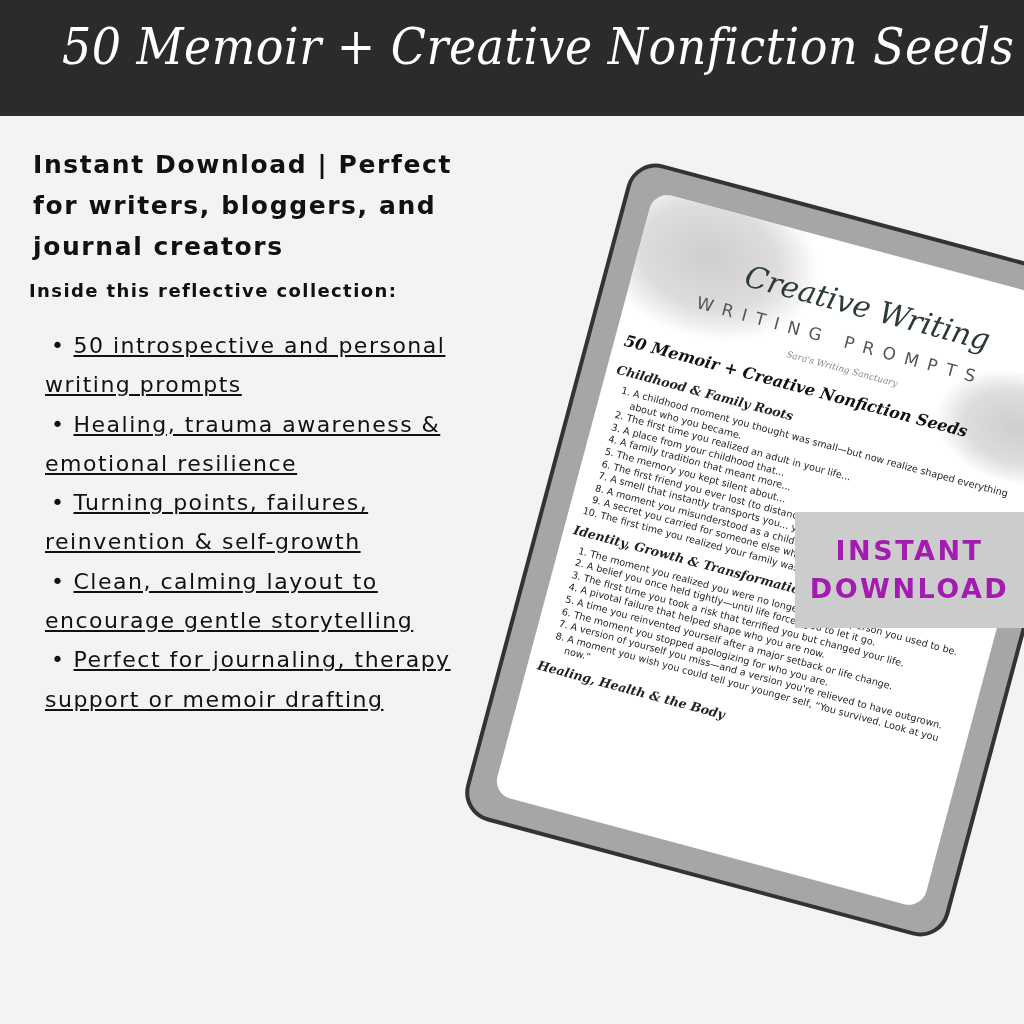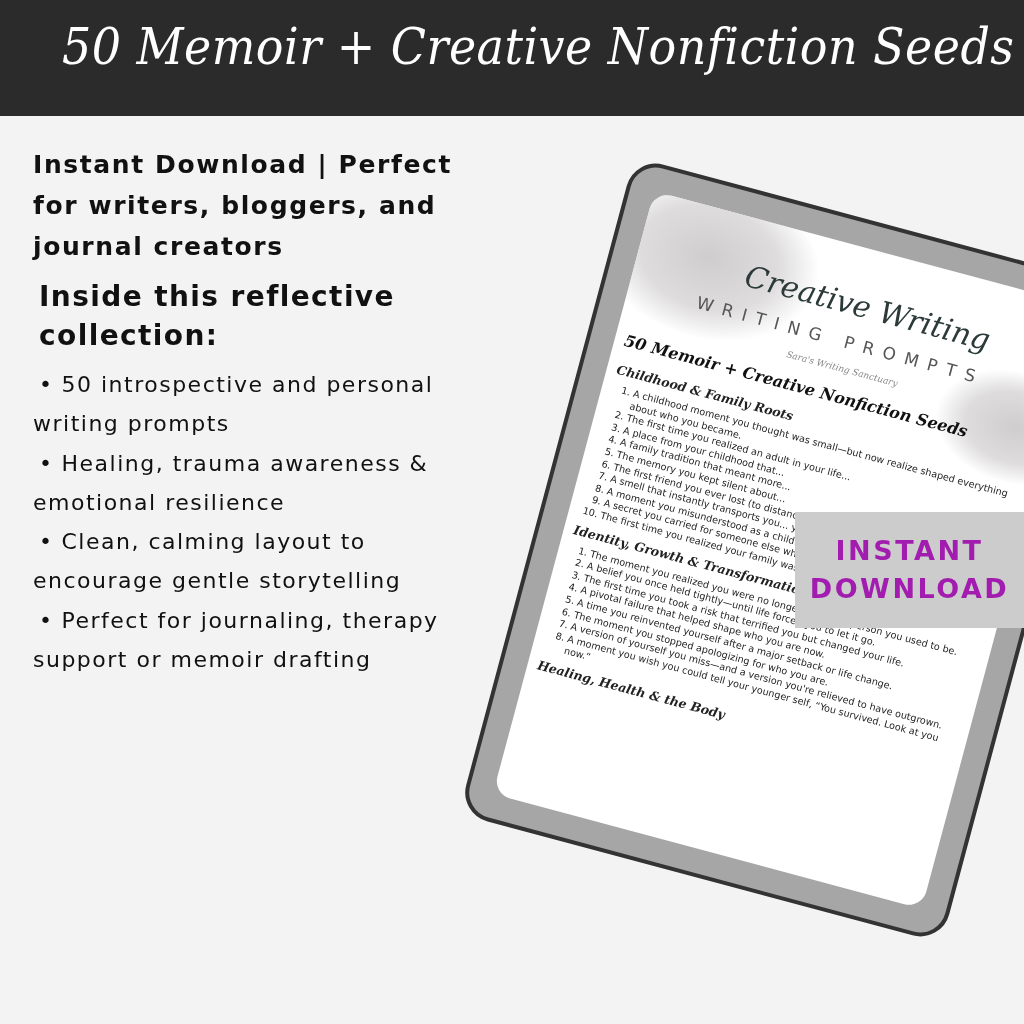--- a/index.html
+++ b/index.html
@@ -1,22 +1,22 @@
 <!DOCTYPE html>
 <html><head>
 <meta charset="utf-8">
 <style>
   html, body { margin:0; padding:0; }
   body { width:1024px; height:1024px; overflow:hidden; background:#f3f3f3; position:relative; font-family:"DejaVu Sans", sans-serif; }
   .banner { position:absolute; left:0; top:0; width:1024px; height:116px; background:#2b2b2b; }
   .banner-title { position:absolute; left:62px; top:18px; color:#ffffff; font-family:"DejaVu Serif", serif; font-style:italic; font-size:50px; letter-spacing:0.5px; white-space:nowrap; transform:scaleX(0.92); transform-origin:left center; }
   .left { position:absolute; left:29px; top:140px; width:440px; color:#111; }
   .headline { font-weight:bold; font-size:25px; line-height:41px; letter-spacing:1.6px; margin:4px; }
-  .subhead { font-weight:bold; font-size:28px; line-height:39px; letter-spacing:1.4px; margin:10px; }
-  .features { list-style:none; margin:4px; padding:0; }
+  .subhead { font-weight:bold; font-size:18px; line-height:39px; letter-spacing:1.4px; margin:0; }
+  .features { list-style:none; margin:16px; padding:0;text-decoration:underline; }
   .features li { font-size:22px; line-height:39.3px; letter-spacing:1.5px; }
   .bullet { display:inline-block; margin-left:6px; margin-right:8px; }
 
   .tablet-wrap { position:absolute; left:468px; top:170px; width:560px; height:800px; }
   .tablet { position:absolute; left:70px; top:40px; width:500px; height:680px; background:#a6a6a6; border:4px solid #333; border-radius:30px; transform:rotate(15deg); transform-origin:50% 50%; box-sizing:border-box; }
   .screen { position:absolute; left:24px; top:24px; right:24px; bottom:24px; background:#fff; border-radius:18px; overflow:hidden; }
   .camera { position:absolute; top:-18px; left:50%; transform:translateX(-50%); display:flex; gap:6px; align-items:center; }
   .cam-dot { background:#fff; border-radius:50%; }
   .wash { position:absolute; background:radial-gradient(ellipse at center, #cfcdcd 0%, #dedcdc 45%, rgba(255,255,255,0) 72%); }
   .logo-script { position:absolute; left:110px; top:40px; font-family:"DejaVu Serif", serif; font-style:italic; font-size:30px; color:#2d3a3a; }
@@ -37,20 +37,21 @@
 <div class="banner">
   <div class="banner-title">50 Memoir + Creative Nonfiction Seeds</div>
 </div>
 
 <div class="left">
   <p class="headline">Instant Download | Perfect for writers, bloggers, and journal creators</p>
   <p class="subhead">Inside this reflective collection:</p>
   <ul class="features">
     <li><span class="bullet">•</span><span>50 introspective and personal writing prompts</span></li>
     <li><span class="bullet">•</span><span>Healing, trauma awareness &amp; emotional resilience</span></li>
+    <li><span class="bullet">•</span><span>Turning points, failures, reinvention &amp; self-growth</span></li>
     <li><span class="bullet">•</span><span>Clean, calming layout to encourage gentle storytelling</span></li>
     <li><span class="bullet">•</span><span>Perfect for journaling, therapy support or memoir drafting</span></li>
   </ul>
 </div>
 
 <div class="tablet-wrap">
   <div class="tablet">
     <div class="screen">
       <div class="camera">
         <span class="cam-dot" style="width:7px;height:7px;"></span>

